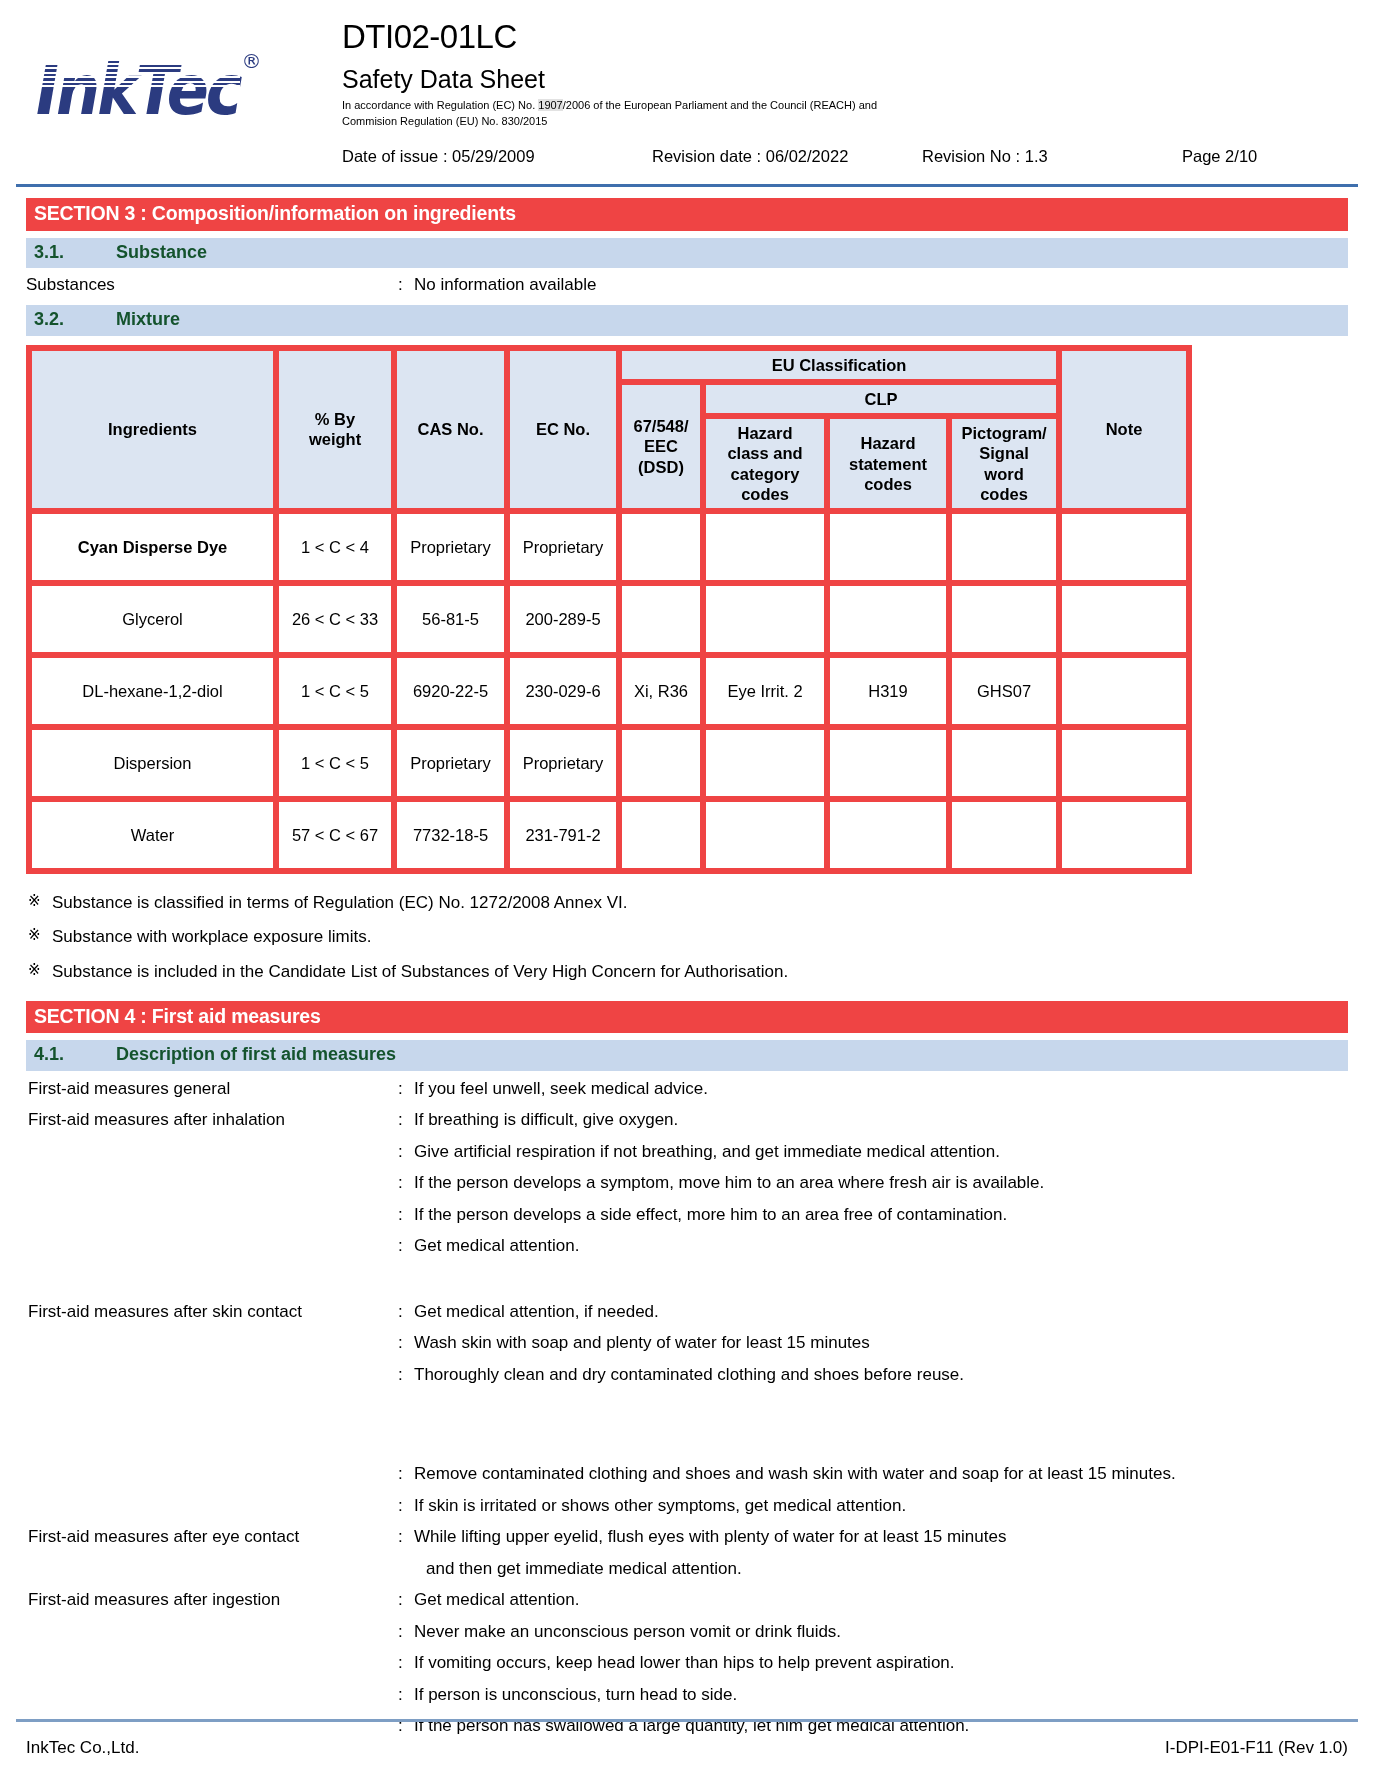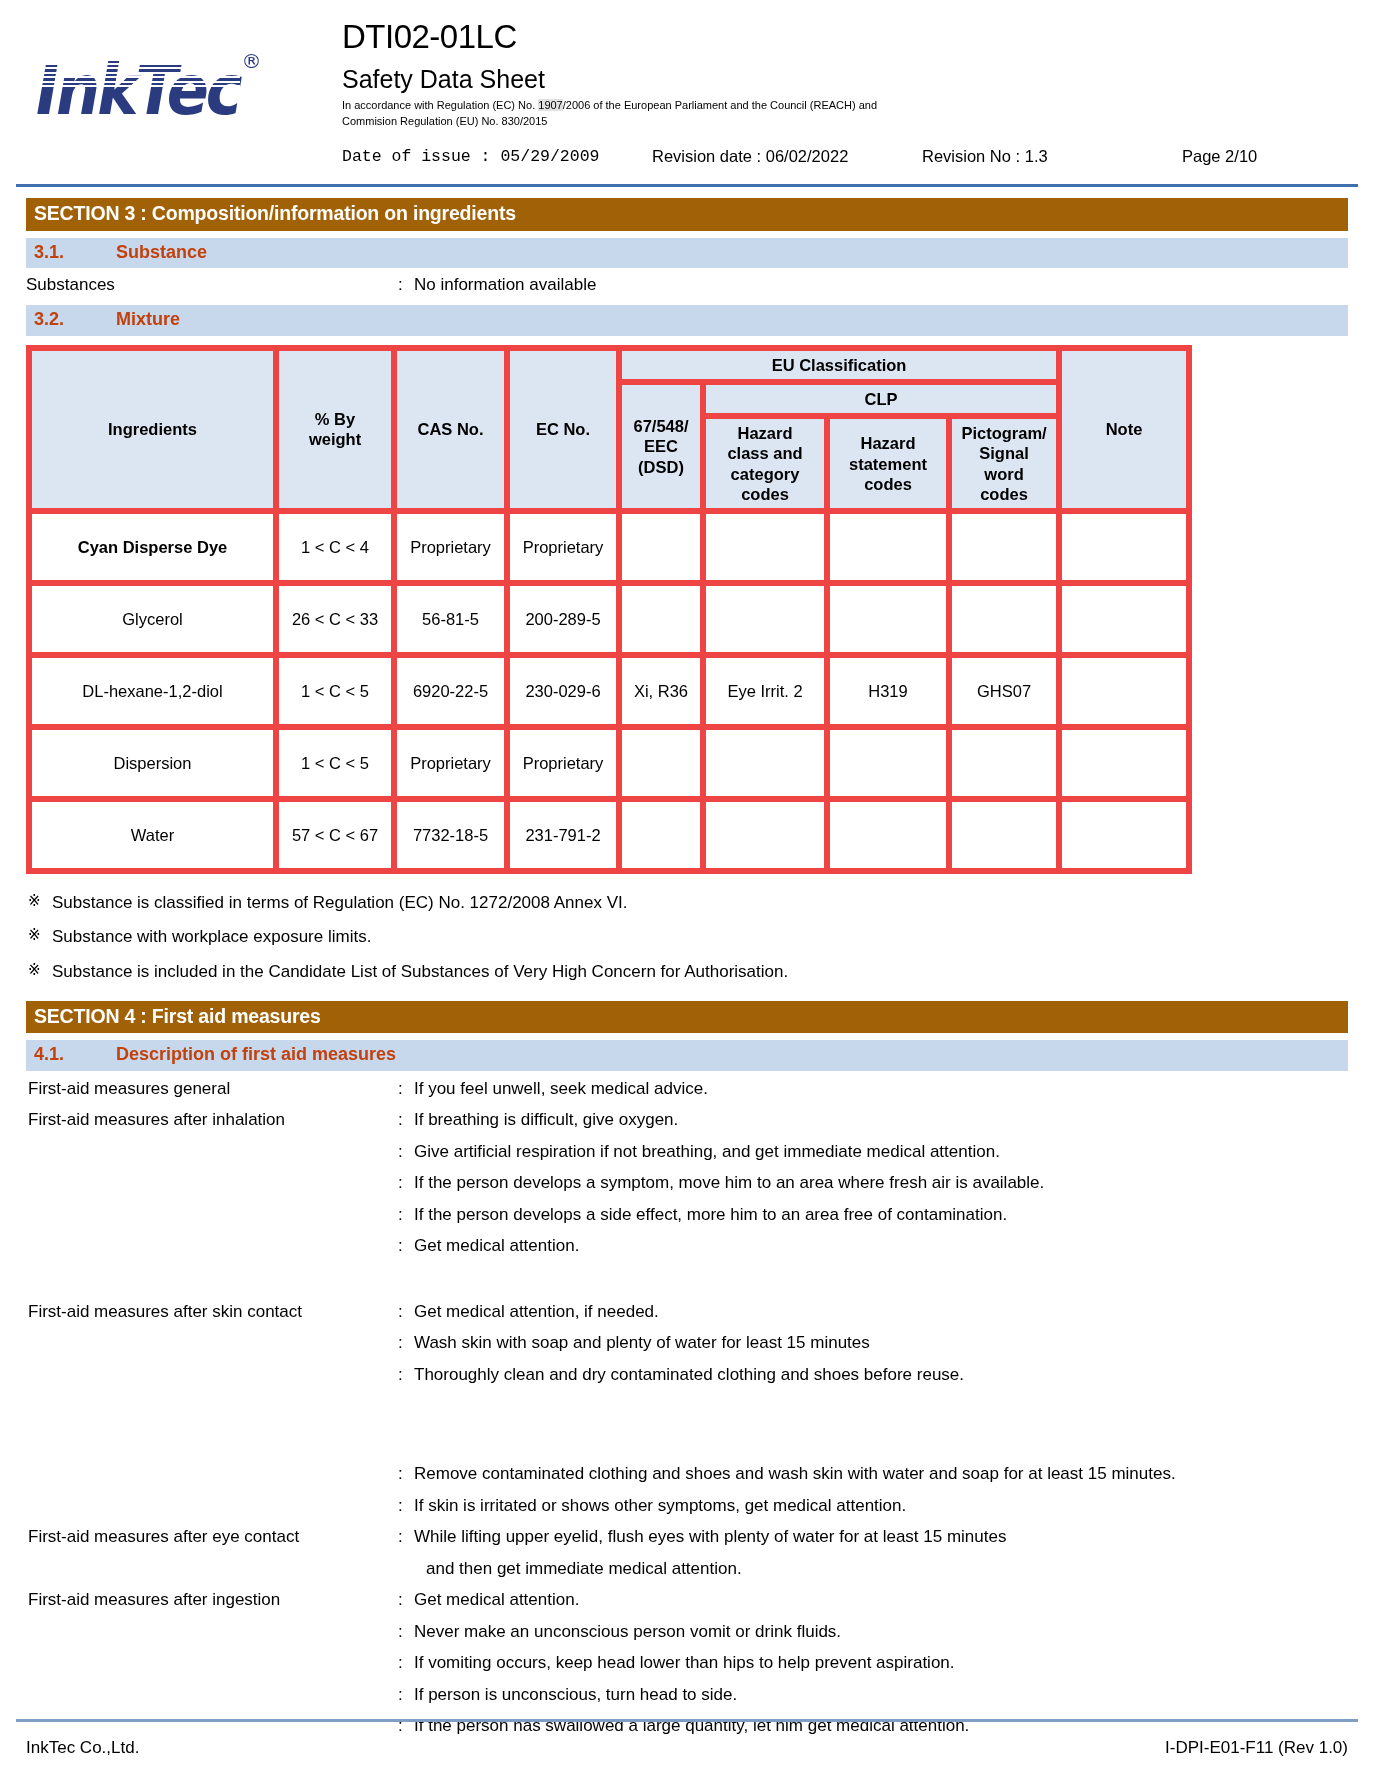--- a/index.html
+++ b/index.html
@@ -99,49 +99,49 @@
   }
   .hl {
     background: #e2e2e2;
   }
   .doc-meta {
     display: flex;
     margin-top: 18px;
     font-size: 16.5px;
   }
   .doc-meta span { white-space: nowrap; }
-  .meta-issue  { width: 310px; font-family: Liberation Mono, monospace; }
+  .meta-issue  { width: 310px; }
   .meta-revdate{ width: 270px; }
   .meta-revno  { width: 260px; }
   .meta-page   { width: auto; text-align: right; }
 
   .header-rule {
     height: 3px;
     background: #3f6fad;
     margin: 18px 16px 0 16px;
   }
 
   
   .content {
     padding: 0 26px;
     box-sizing: border-box;
   }
   .section-bar {
-    background: #a16207;
+    background: #ef4444;
     color: #ffffff;
     font-size: 19.5px;
     font-weight: bold;
     letter-spacing: -0.2px;
     padding: 4px 8px 5px 8px;
     margin-top: 11px;
     line-height: 1.2;
   }
   .subsection-bar {
     background: #c7d7ec;
-    color: #c2410c;
+    color: #14532d;
     font-size: 18px;
     font-weight: bold;
     padding: 4px 8px 5px 8px;
     margin-top: 7px;
     display: flex;
     line-height: 1.2;
   }
   .subsection-num { width: 82px; flex: 0 0 82px; }
 
   

